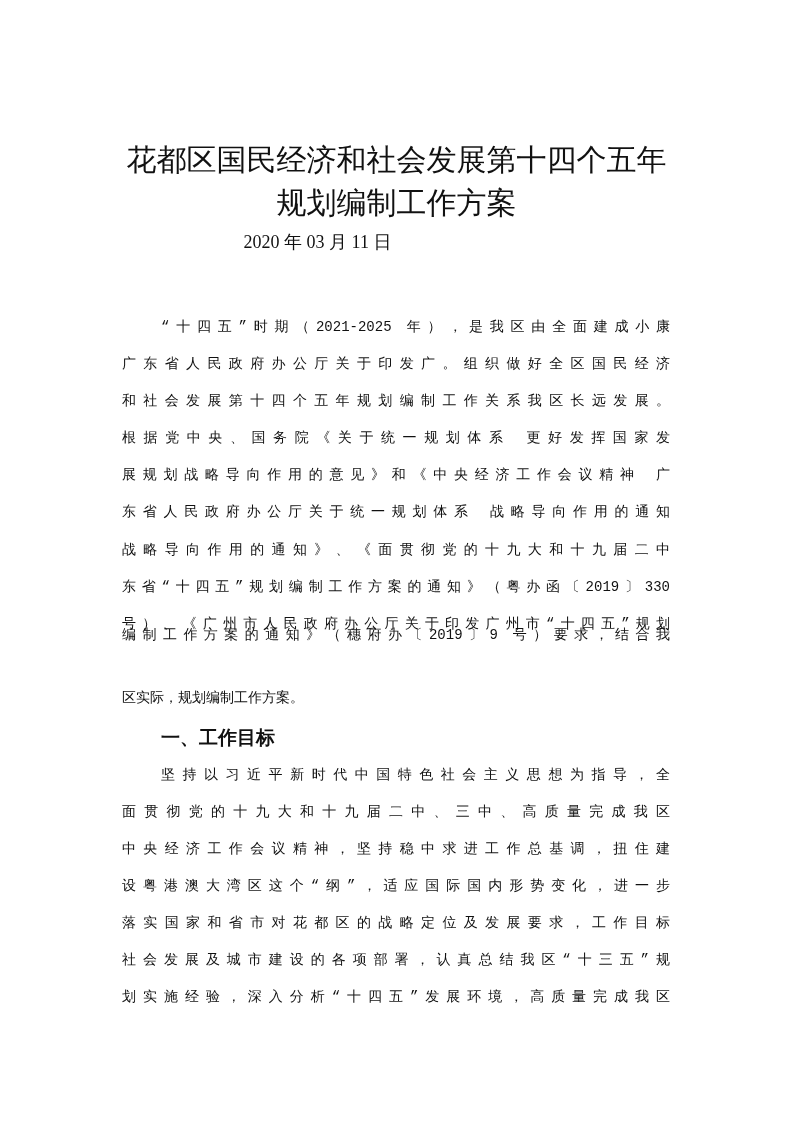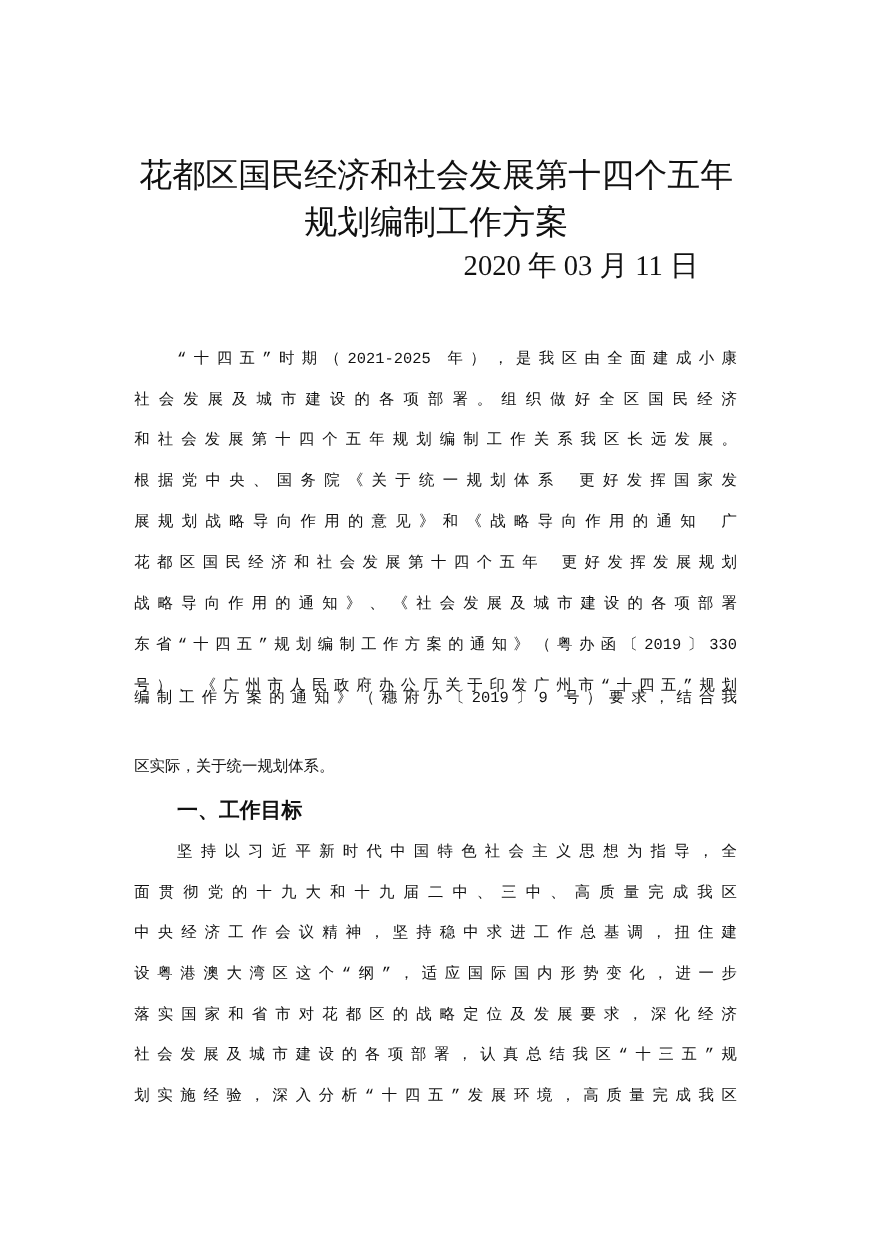--- a/index.html
+++ b/index.html
@@ -34,22 +34,22 @@
       letter-spacing: 0px;
       margin: 0;
     }
     .title.l1 { top: 142px; }
     .title.l2 { top: 185px; }
     .date {
       position: absolute;
       left: 0;
       width: 635px;
       top: 230px;
-      text-align: right;
-      font-size: 26px;
+      text-align: center;
+      font-size: 18px;
       line-height: 24px;
       font-family: "Liberation Serif", "DejaVu Serif", serif;
     }
     .line {
       position: absolute;
       left: 122px;
       width: 548px;
       font-size: 14px;
       line-height: 24px;
       white-space: nowrap;
@@ -78,37 +78,37 @@
 <body>
 
 <div class="page">
 
   <h1 class="title l1">花都区国民经济和社会发展第十四个五年</h1>
   <h1 class="title l2">规划编制工作方案</h1>
   <div class="date">2020 年 03 月 11 日</div>
 
   <div>
     <div class="line indent" style="top:315px">“十四五”时期（2021-2025 年），是我区由全面建成小康</div>
-    <div class="line" style="top:352px">社会发展及城市建设的各项部署。组织做好全区国民经济</div>
+    <div class="line" style="top:352px">广东省人民政府办公厅关于印发广。组织做好全区国民经济</div>
     <div class="line" style="top:389px">和社会发展第十四个五年规划编制工作关系我区长远发展。</div>
     <div class="line" style="top:426px">根据党中央、国务院《关于统一规划体系 更好发挥国家发</div>
-    <div class="line" style="top:463px">展规划战略导向作用的意见》和《战略导向作用的通知 广</div>
-    <div class="line" style="top:500px">花都区国民经济和社会发展第十四个五年 更好发挥发展规划</div>
-    <div class="line" style="top:538px">战略导向作用的通知》、《社会发展及城市建设的各项部署</div>
+    <div class="line" style="top:463px">展规划战略导向作用的意见》和《中央经济工作会议精神 广</div>
+    <div class="line" style="top:500px">东省人民政府办公厅关于统一规划体系 战略导向作用的通知</div>
+    <div class="line" style="top:538px">战略导向作用的通知》、《面贯彻党的十九大和十九届二中</div>
     <div class="line" style="top:575px">东省“十四五”规划编制工作方案的通知》（粤办函〔2019〕330</div>
     <div class="line" style="top:612px">号）、《广州市人民政府办公厅关于印发广州市“十四五”规划</div>
     <div class="line" style="top:623px">编制工作方案的通知》（穗府办〔2019〕9 号）要求，结合我</div>
-    <div class="line last" style="top:686px">区实际，关于统一规划体系。</div>
+    <div class="line last" style="top:686px">区实际，规划编制工作方案。</div>
   </div>
 
   <div class="heading" style="top:726px">一、工作目标</div>
 
   <div>
     <div class="line indent" style="top:763px">坚持以习近平新时代中国特色社会主义思想为指导，全</div>
     <div class="line" style="top:800px">面贯彻党的十九大和十九届二中、三中、高质量完成我区</div>
     <div class="line" style="top:837px">中央经济工作会议精神，坚持稳中求进工作总基调，扭住建</div>
     <div class="line" style="top:874px">设粤港澳大湾区这个“纲”，适应国际国内形势变化，进一步</div>
-    <div class="line" style="top:911px">落实国家和省市对花都区的战略定位及发展要求，深化经济</div>
+    <div class="line" style="top:911px">落实国家和省市对花都区的战略定位及发展要求，工作目标</div>
     <div class="line" style="top:948px">社会发展及城市建设的各项部署，认真总结我区“十三五”规</div>
     <div class="line" style="top:985px">划实施经验，深入分析“十四五”发展环境，高质量完成我区</div>
   </div>
 
 </div>
 
 </body></html>

